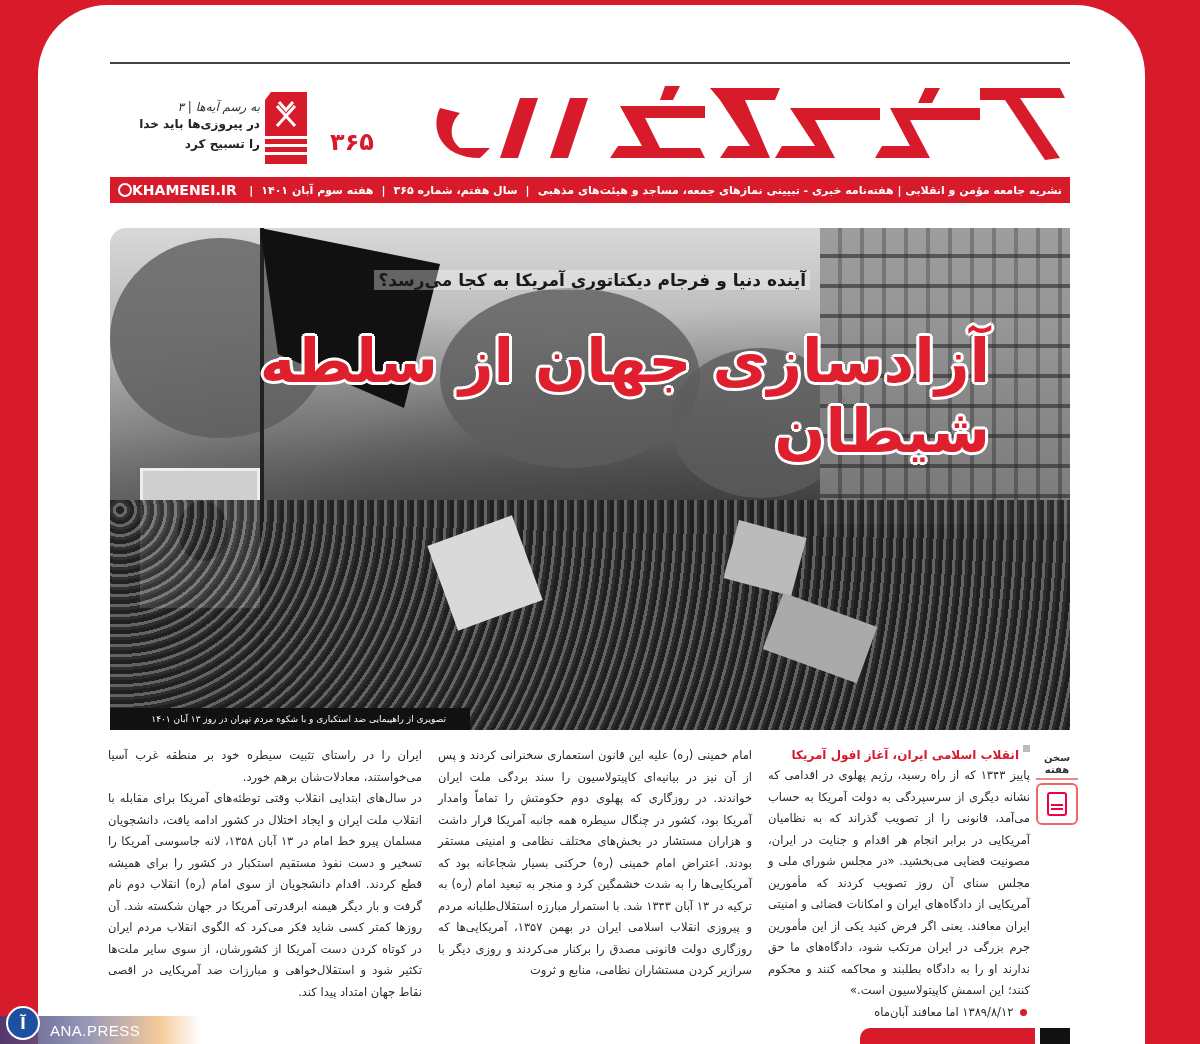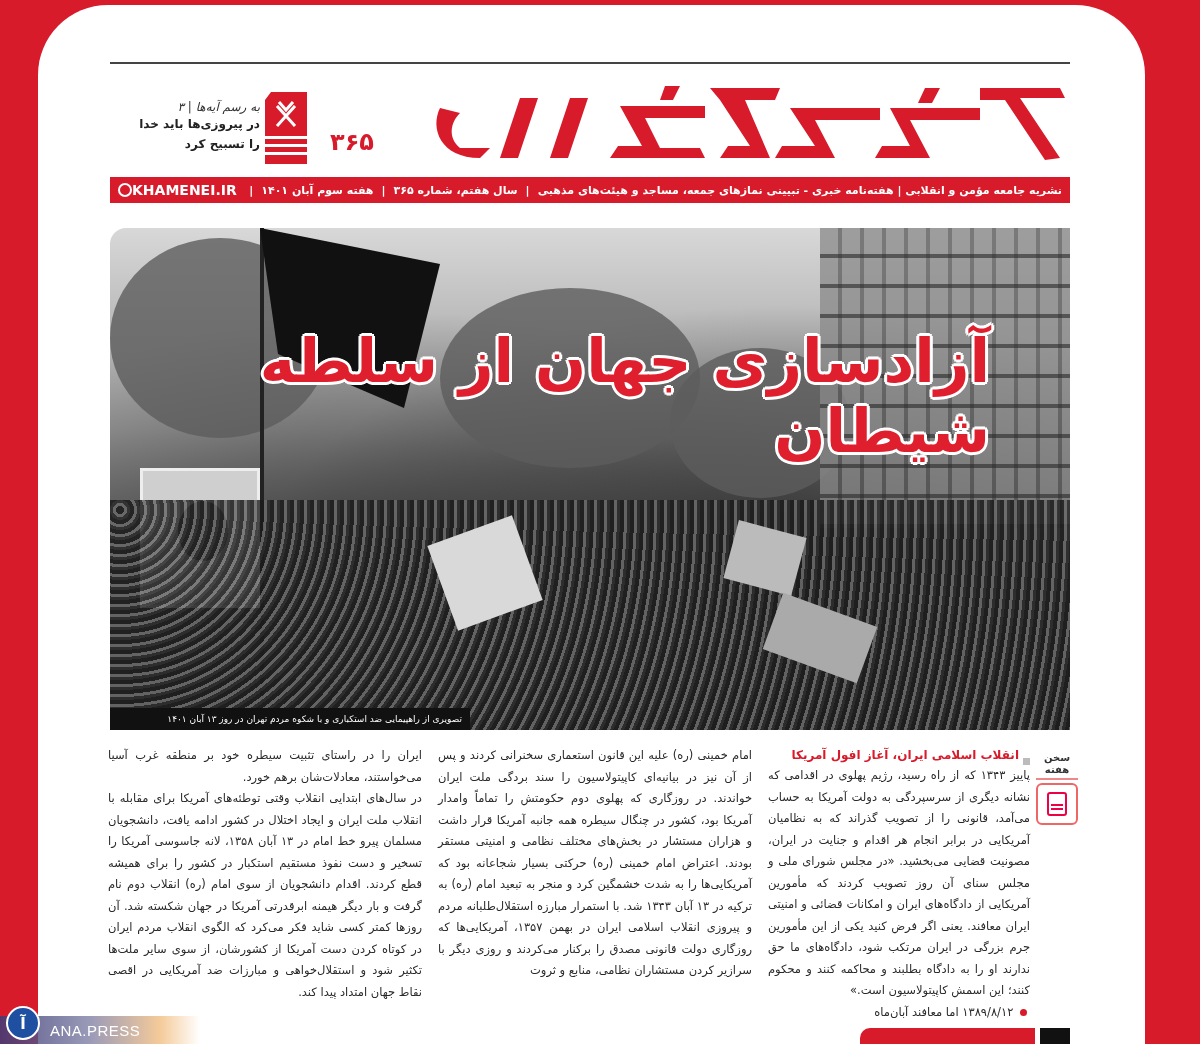--- a/index.html
+++ b/index.html
@@ -58,30 +58,30 @@
     position: absolute; right: 260px; top: 42px; direction: rtl; font-size: 17px; font-weight: bold; color: #1a1a1a;
     background: rgba(255,255,255,.35); padding: 0 4px;
   }
   .hero .headline {
     position: absolute; right: 80px; top: 98px; direction: rtl; font-size: 60px; font-weight: bold; color: #e01f2e;
     text-shadow: 3px 0 #fff, -3px 0 #fff, 0 3px #fff, 0 -3px #fff, 2px 2px #fff, -2px -2px #fff, 2px -2px #fff, -2px 2px #fff;
     letter-spacing: -1px;
   }
   .hero .caption {
     position: absolute; left: 0; bottom: 0; height: 22px; width: 360px; background: #111; color: #fff; direction: rtl;
-    font-size: 9px; display: flex; align-items: center; padding: 0 8px; justify-content: flex-start;
+    font-size: 9px; display: flex; align-items: center; padding: 0 24px; justify-content: flex-start;
   }
 
   
   .col { position: absolute; top: 745px; direction: rtl; text-align: justify; font-size: 11.5px; line-height: 21.5px; color: #2a2a2a; }
   .col p { margin: 0; }
   .col-right { left: 768px; width: 262px; }
   .col-mid { left: 438px; width: 314px; }
   .col-left { left: 108px; width: 314px; }
-  .col-title { color: #d81b2b; font-weight: bold; font-size: 12px; line-height: 20px; display: flex; align-items: flex-end; gap: 4px; }
+  .col-title { color: #d81b2b; font-weight: bold; font-size: 12px; line-height: 20px; display: flex; align-items: flex-start; gap: 4px; }
   .col-title .bullet { width: 7px; height: 7px; background: #bbb; display: inline-block; }
   .red-dot { display: inline-block; width: 7px; height: 7px; border-radius: 50%; background: #d81b2b; vertical-align: middle; margin: 0 3px; }
 
   .side-label { position: absolute; left: 1036px; top: 752px; width: 42px; text-align: center; direction: rtl; font-size: 10px; font-weight: bold; color: #333; line-height: 12px; }
   .side-rule { position: absolute; left: 1036px; top: 778px; width: 42px; height: 2px; background: #e88; }
   .side-icon { position: absolute; left: 1036px; top: 783px; width: 42px; height: 42px; border: 2px solid #e66; border-radius: 6px; display: flex; align-items: center; justify-content: center; }
   .side-icon .doc { width: 20px; height: 24px; border: 2px solid #e04; border-radius: 3px; position: relative; }
   .side-icon .doc::after { content: ""; position: absolute; left: 2px; right: 2px; bottom: 4px; height: 2px; background: #e04; box-shadow: 0 -4px #e04; }
 
   .next-tab { position: absolute; left: 860px; top: 1028px; width: 175px; height: 20px; background: #d81b2b; border-radius: 10px 0 0 0; }
@@ -150,20 +150,21 @@
   <div class="tree" style="left:560px;top:120px;width:180px;height:150px;"></div>
   <div class="building"></div>
   <div class="building2"></div>
   <div class="pole"></div>
   <div class="flag-black"></div>
   <div class="portrait"></div>
   <div class="crowd"></div>
   <div class="flag-w" style="left:330px;top:300px;width:90px;height:90px;transform:rotate(-20deg);"></div>
   <div class="flag-w" style="left:620px;top:300px;width:70px;height:60px;transform:rotate(15deg);background:#bbb;"></div>
   <div class="flag-w" style="left:660px;top:380px;width:100px;height:60px;transform:rotate(20deg);background:#aaa;"></div>
+  <div class="subhead">آینده دنیا و فرجام دیکتاتوری آمریکا به کجا می‌رسد؟</div>
   <div class="headline">آزادسازی جهان از سلطه شیطان</div>
   <div class="caption">تصویری از راهپیمایی ضد استکباری و با شکوه مردم تهران در روز ۱۳ آبان ۱۴۰۱</div>
 </div>
 
 <div class="side-label">
   <div>سخن</div>
   <div>هفته</div>
 </div>
 <div class="side-rule"></div>
 <div class="side-icon">

